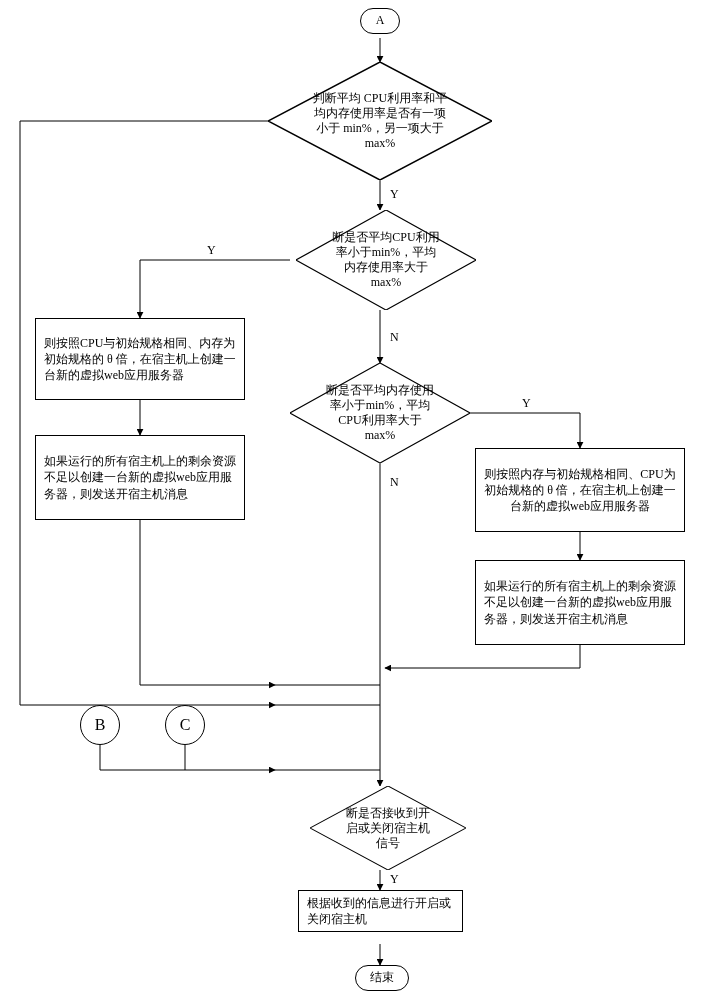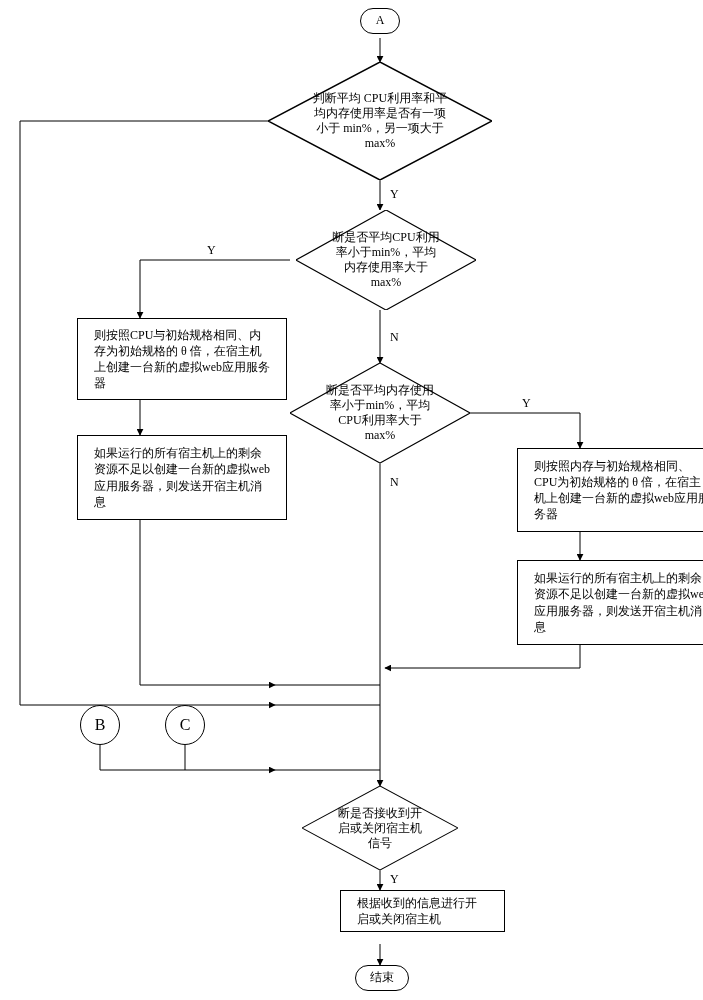--- a/index.html
+++ b/index.html
@@ -30,24 +30,23 @@
   }
   .connector {
     border: 1px solid #000;
     border-radius: 50%;
     width: 40px;
     height: 40px;
     font-size: 16px;
   }
   .process {
     border: 1px solid #000;
-    padding: 6px 16px;
+    padding: 6px 8px;
     text-align: left;
     line-height: 1.35;
-    margin-left: 42px;
   }
   .decision {
     width: 180px;
     height: 100px;
     align-items: center;
   }
   .decision svg {
     position: absolute;
     top: 0; left: 0;
     width: 100%;
@@ -153,37 +152,37 @@
 
 <div class="node decision z" style="left:290px; top:363px; width:180px; height:100px;">
   <svg viewBox="0 0 100 100" preserveAspectRatio="none">
       <polygon points="50,0 100,50 50,100 0,50" fill="#fff" stroke="#000" stroke-width="1"></polygon>
     </svg>
   <div class="decision-text">断是否平均内存使用率小于min%，平均CPU利用率大于 max%</div>
 </div>
 <div class="label" style="left:520px; top:396px;">Y</div>
 <div class="label" style="left:388px; top:475px;">N</div>
 
-<div class="node process z" style="left:475px; top:448px; width:210px; height:84px;">
+<div class="node process z" style="left:475px; top:448px; width:210px; height:84px;text-align:center;">
   <span>则按照内存与初始规格相同、CPU为初始规格的 θ 倍，在宿主机上创建一台新的虚拟web应用服务器</span>
 </div>
 
 <div class="node process z" style="left:475px; top:560px; width:210px; height:85px;">
   <span>如果运行的所有宿主机上的剩余资源不足以创建一台新的虚拟web应用服务器，则发送开宿主机消息</span>
 </div>
 
 <div class="node connector z" style="left:80px; top:705px;">
   <span>B</span>
 </div>
 
 <div class="node connector z" style="left:165px; top:705px;">
   <span>C</span>
 </div>
 
-<div class="node decision z" style="left:302px; top:786px; width:156px; height:84px;">
+<div class="node decision z" style="left:310px; top:786px; width:156px; height:84px;">
   <svg viewBox="0 0 100 100" preserveAspectRatio="none">
       <polygon points="50,0 100,50 50,100 0,50" fill="#fff" stroke="#000" stroke-width="1"></polygon>
     </svg>
   <div class="decision-text">断是否接收到开启或关闭宿主机信号</div>
 </div>
 <div class="label" style="left:388px; top:872px;">Y</div>
 
 <div class="node process z" style="left:298px; top:890px; width:165px; height:42px;">
   <span>根据收到的信息进行开启或关闭宿主机</span>
 </div>

